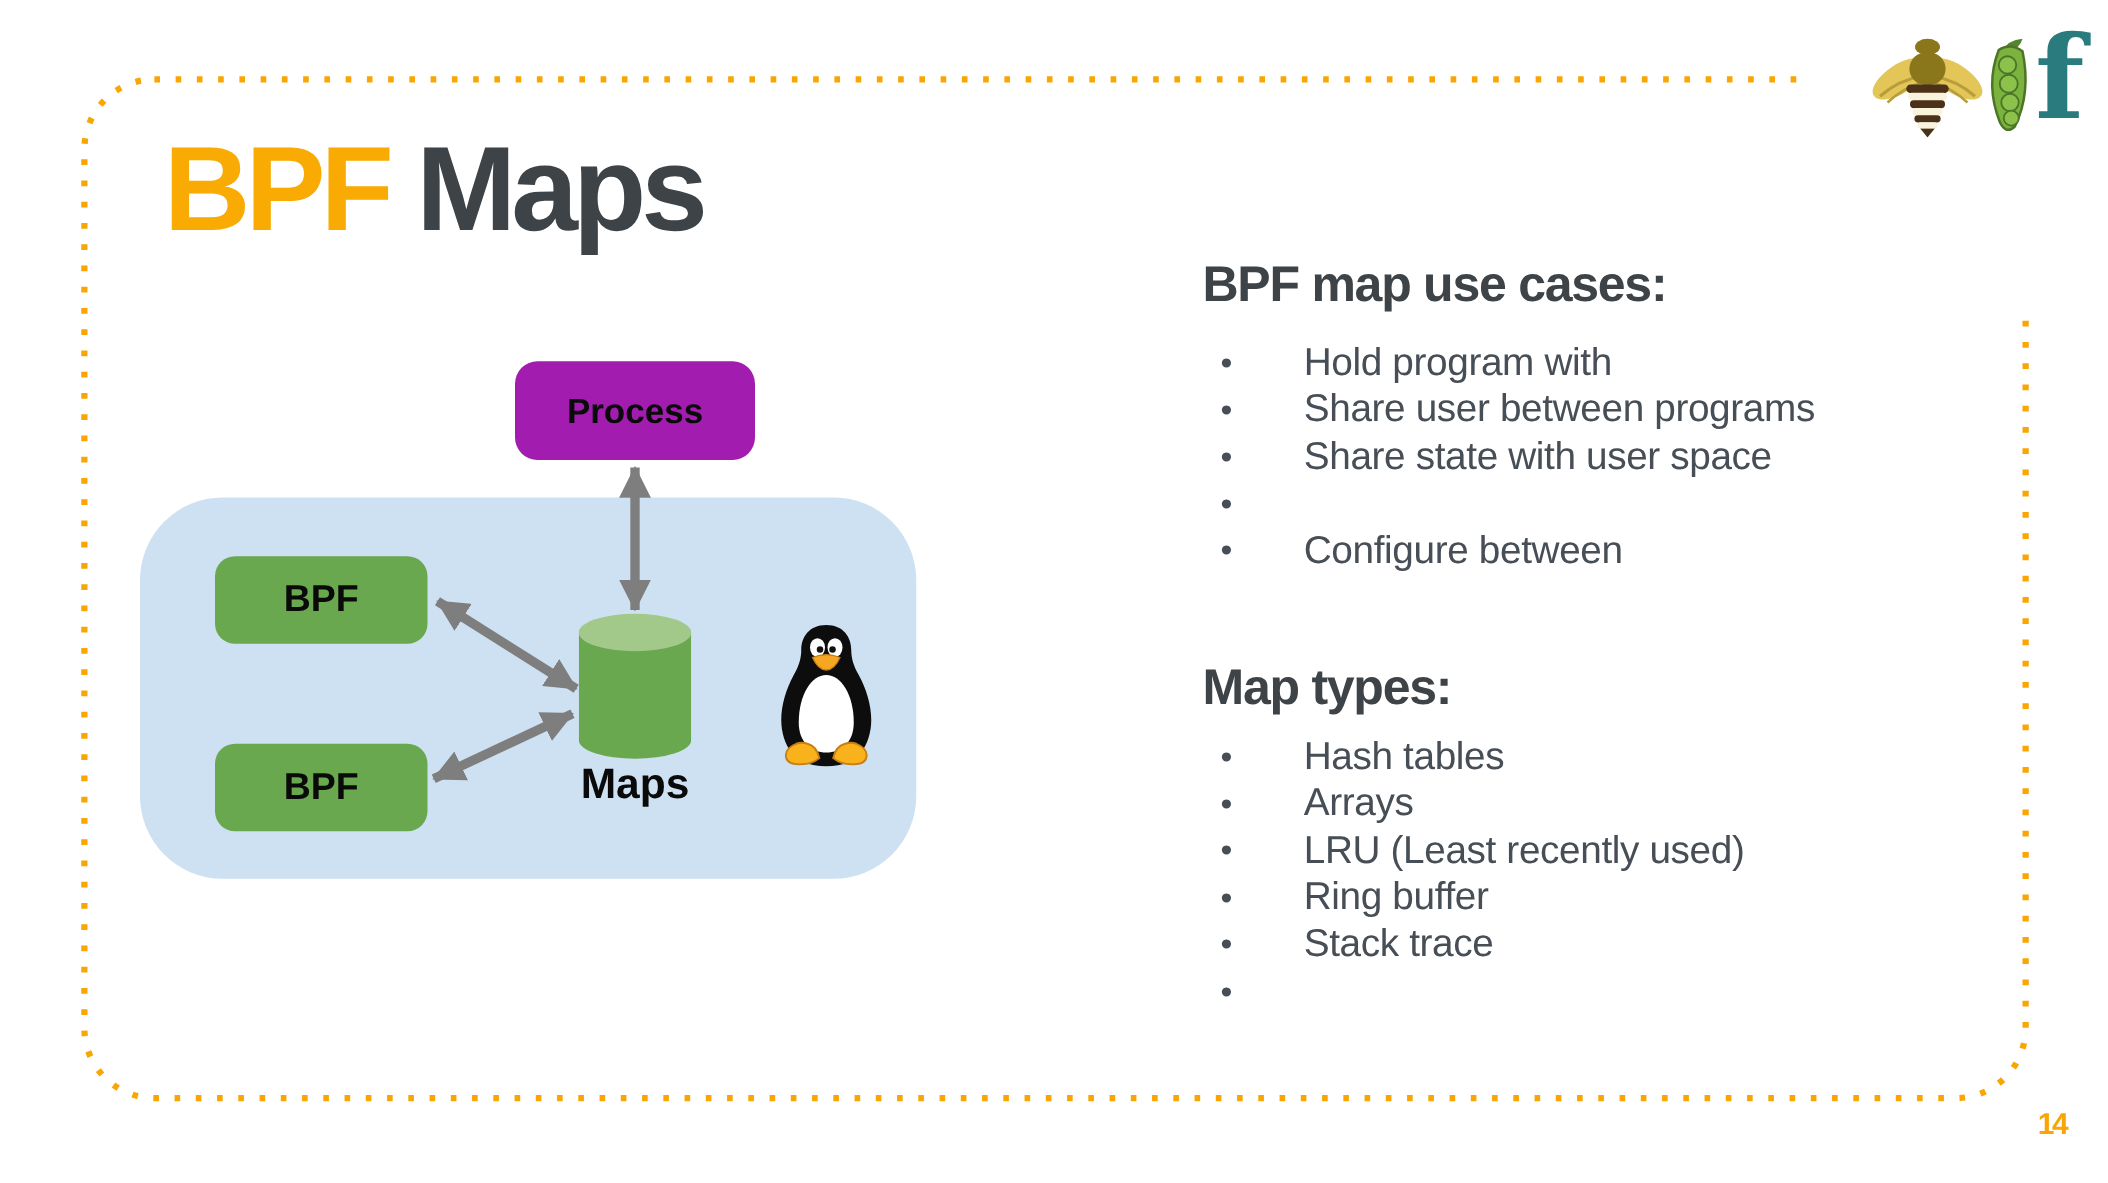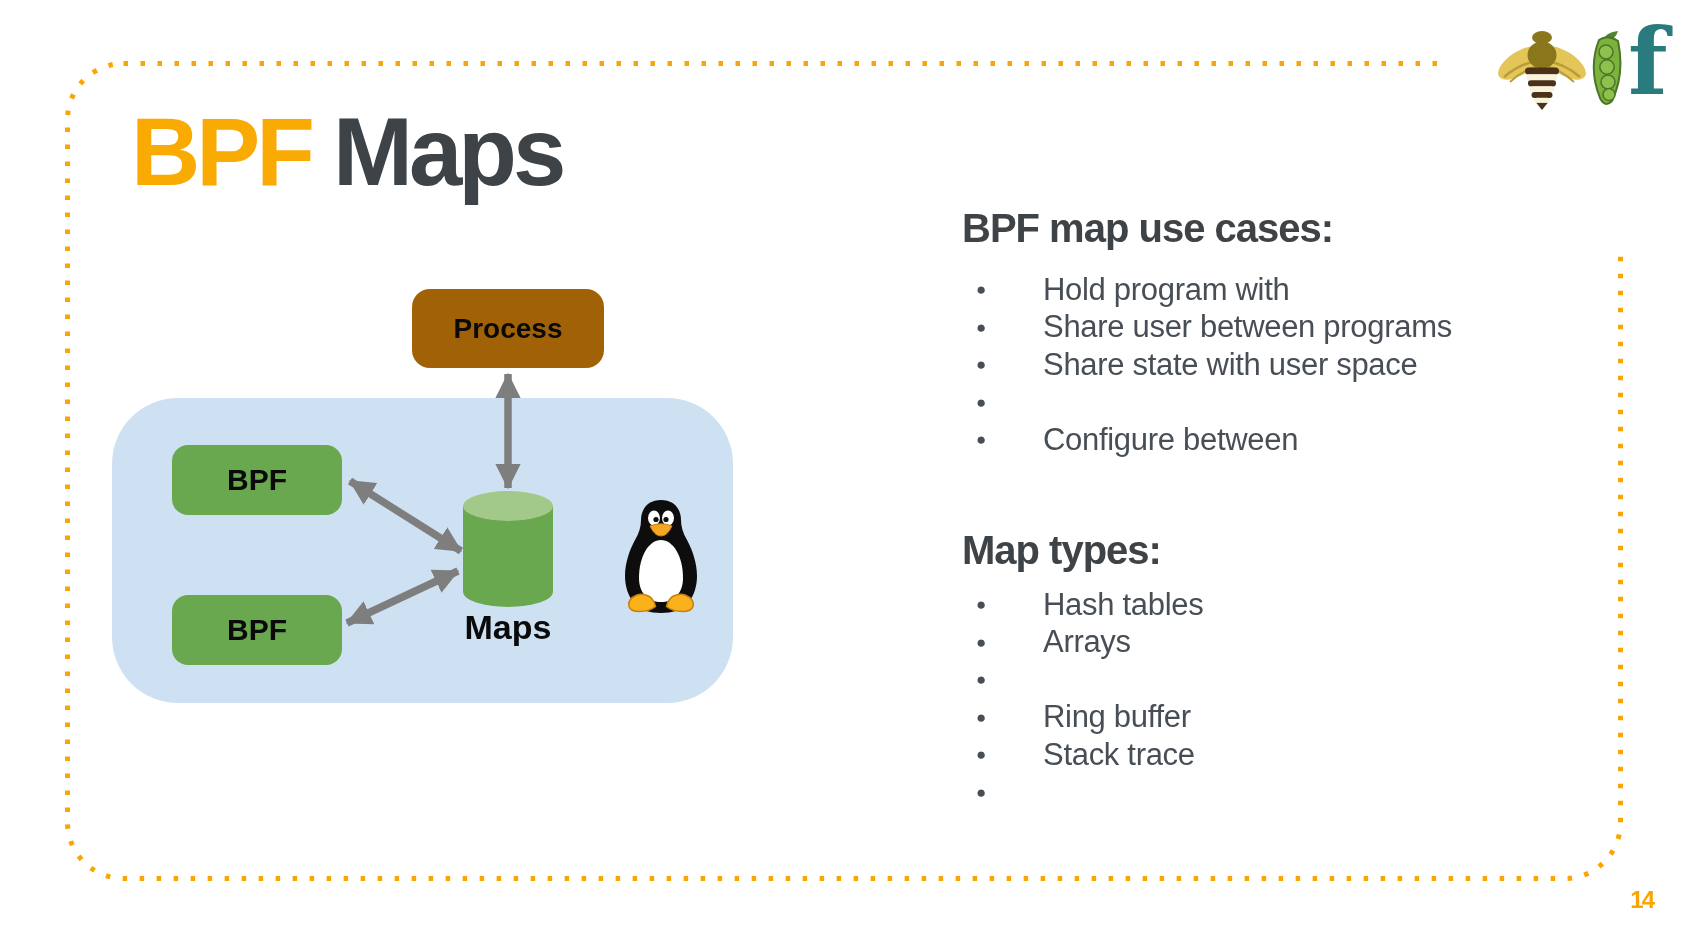--- a/index.html
+++ b/index.html
@@ -28,21 +28,21 @@
   .kernel-box{
     position:absolute;left:112px;top:398px;width:621px;height:305px;
     background:#CEE1F2;border-radius:66px;
   }
   .node{
     position:absolute;display:flex;align-items:center;justify-content:center;
     font-weight:700;color:#0a0a0a;
   }
   .process-node{
     left:412px;top:289px;width:192px;height:79px;border-radius:18px;
-    background:#a16207;font-size:28px;
+    background:#a21caf;font-size:28px;
   }
   .bpf-node{
     width:170px;height:70px;border-radius:16px;background:#6AA84F;font-size:30px;
   }
   .bpf-top{left:172px;top:445px;}
   .bpf-bottom{left:172px;top:595px;}
   .maps-label{
     position:absolute;left:448px;top:608px;width:120px;text-align:center;
     font-size:34px;font-weight:700;color:#0a0a0a;
   }
@@ -187,20 +187,21 @@
   <div class="bullet-row">
       <span class="bullet-dot">●</span>
       <span class="bullet-text">Hash tables</span>
     </div>
   <div class="bullet-row">
       <span class="bullet-dot">●</span>
       <span class="bullet-text">Arrays</span>
     </div>
   <div class="bullet-row">
       <span class="bullet-dot">●</span>
+      <span class="bullet-text">LRU (Least recently used)</span>
     </div>
   <div class="bullet-row">
       <span class="bullet-dot">●</span>
       <span class="bullet-text">Ring buffer</span>
     </div>
   <div class="bullet-row">
       <span class="bullet-dot">●</span>
       <span class="bullet-text">Stack trace</span>
     </div>
   <div class="bullet-row">

